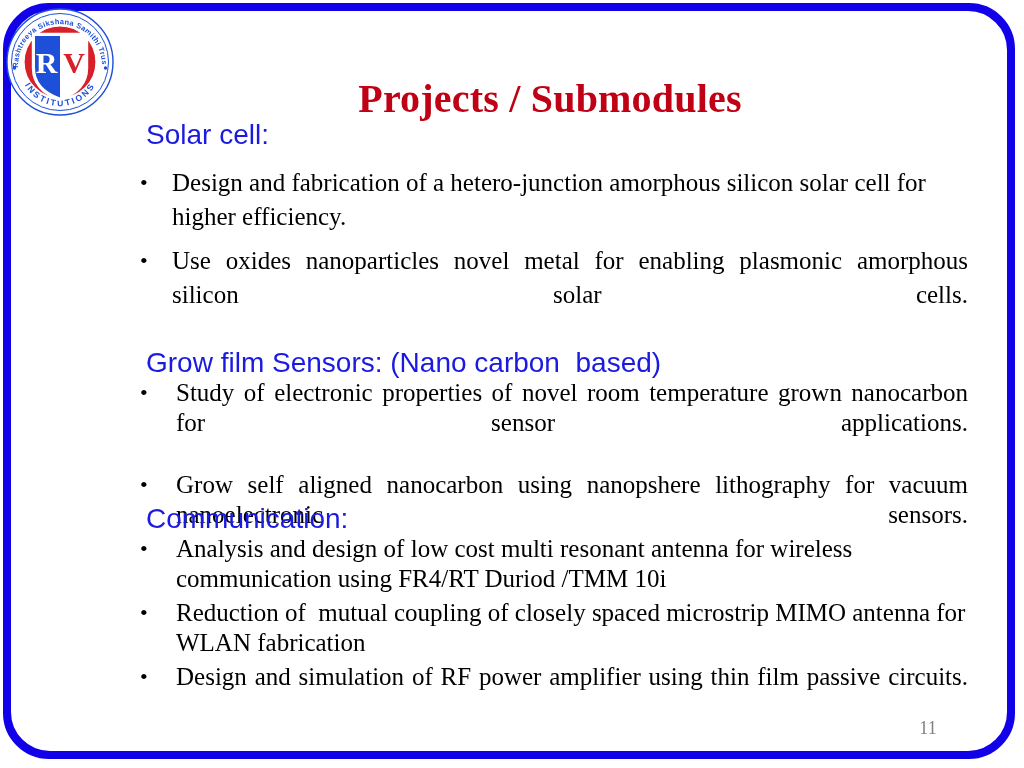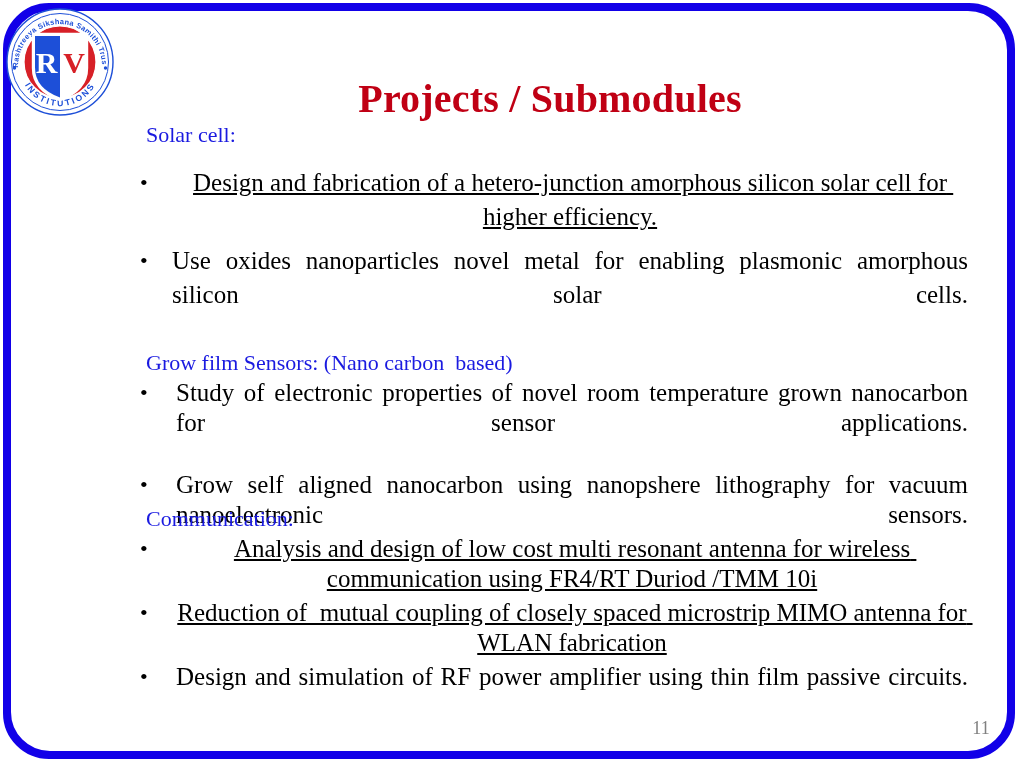--- a/index.html
+++ b/index.html
@@ -77,22 +77,22 @@
   #body-area {
     position: absolute;
     left: 0;
     top: 120px;
     width: 1024px;
     height: 620px;
   }
 
   .section-heading {
     color: #1a1ae0;
-    font-size: 22px;
-    font-family: Liberation Serif, serif;
+    font-size: 28px;
+    font-family: Liberation Sans, sans-serif;
     white-space: pre;
     line-height: 30px;
   }
 
   .bullet-row {
     display: flex;
     align-items: flex-start;
     color: #000000;
     font-size: 25px;
     font-family: "Liberation Serif", "DejaVu Serif", serif;
@@ -107,22 +107,21 @@
     text-align: justify;
     text-justify: inter-word;
     white-space: pre-wrap;
   }
   .bullet-text::after {
     content: "";
     display: inline-block;
     width: 100%;
   }
   .bullet-text.nojust {
-    text-align: center;
-    text-decoration: underline;
+    text-align: left;
   }
   .bullet-text.nojust::after { display: none; }
 
   
   #grp-solar { position: absolute; left: 0; top: 0; width: 1024px; }
   #grp-solar .sec-head-wrap { position: absolute; left: 146px; top: 0; }
   #grp-solar .blist { position: absolute; left: 140px; top: 46px; width: 828px; }
   #grp-solar .bullet-row { line-height: 34px; margin-bottom: 10px; }
   #grp-solar .bullet-mark { width: 32px; }
 
@@ -136,21 +135,21 @@
   
   #grp-comm { position: absolute; left: 0; top: 384px; width: 1024px; }
   #grp-comm .sec-head-wrap { position: absolute; left: 146px; top: 0; }
   #grp-comm .blist { position: absolute; left: 140px; top: 30px; width: 828px; }
   #grp-comm .bullet-row { line-height: 30px; margin-bottom: 4px; }
   #grp-comm .bullet-mark { width: 36px; }
 
   
   #page-number {
     position: absolute;
-    left: 961px;
+    left: 908px;
     top: 718px;
     width: 40px;
     text-align: center;
     color: #808080;
     font-size: 18px;
     font-family: "Liberation Serif", "DejaVu Serif", serif;
   }
 </style>
 </head>
 <body>

